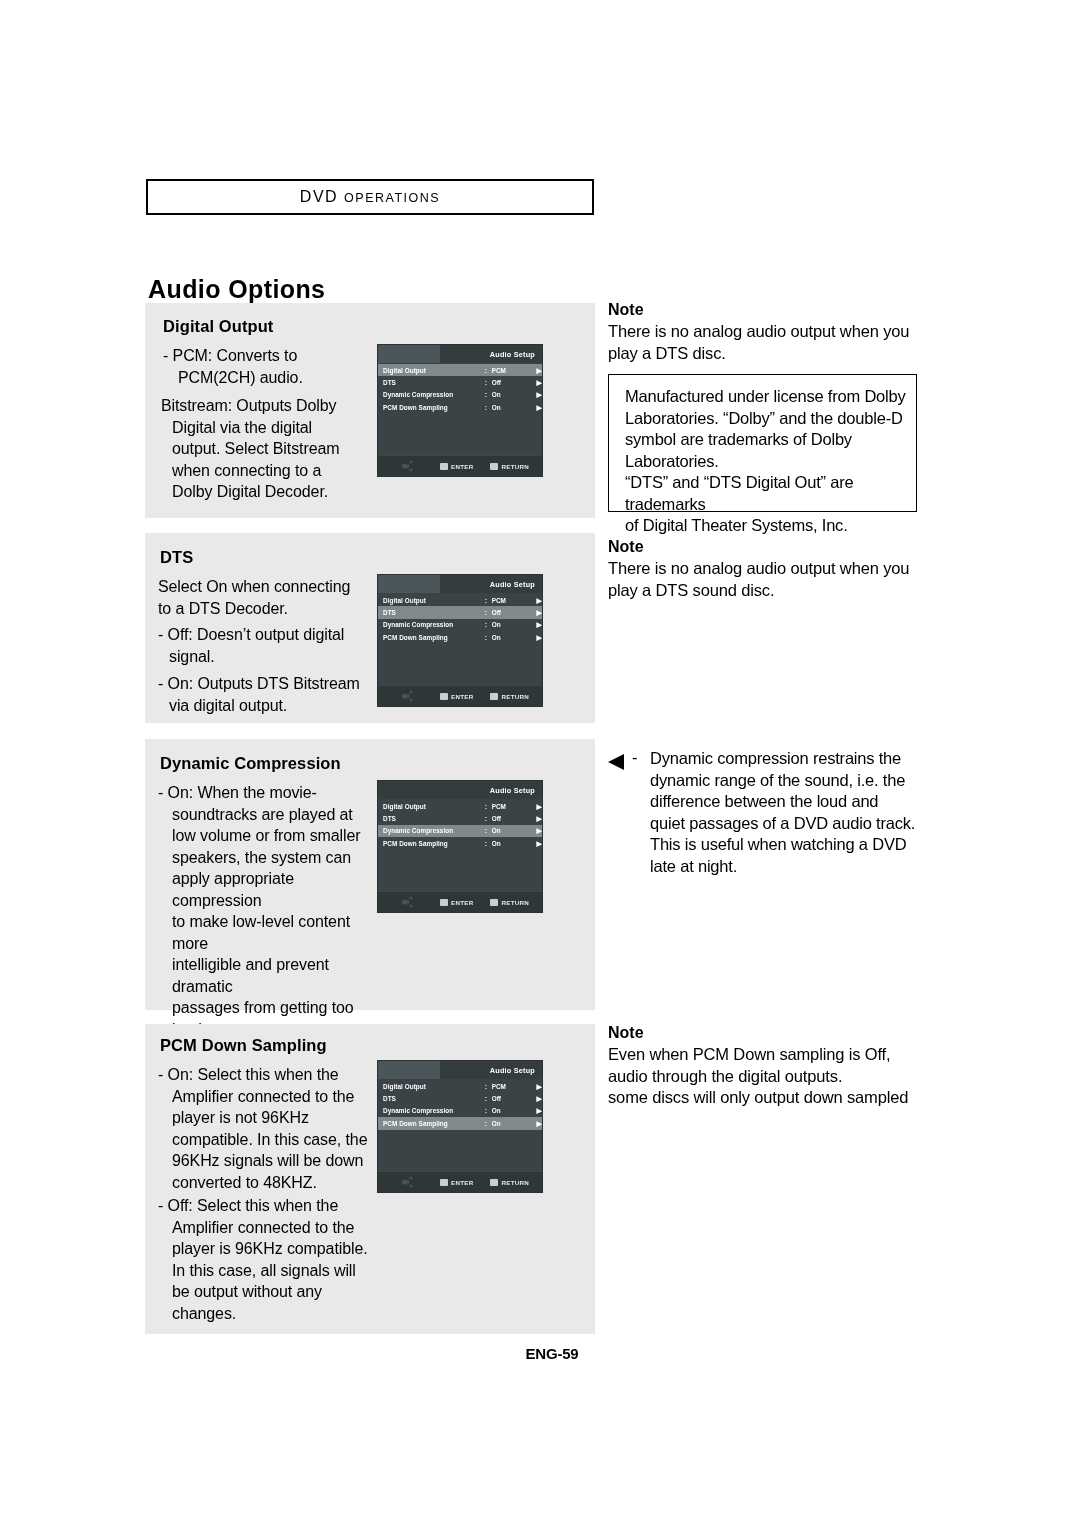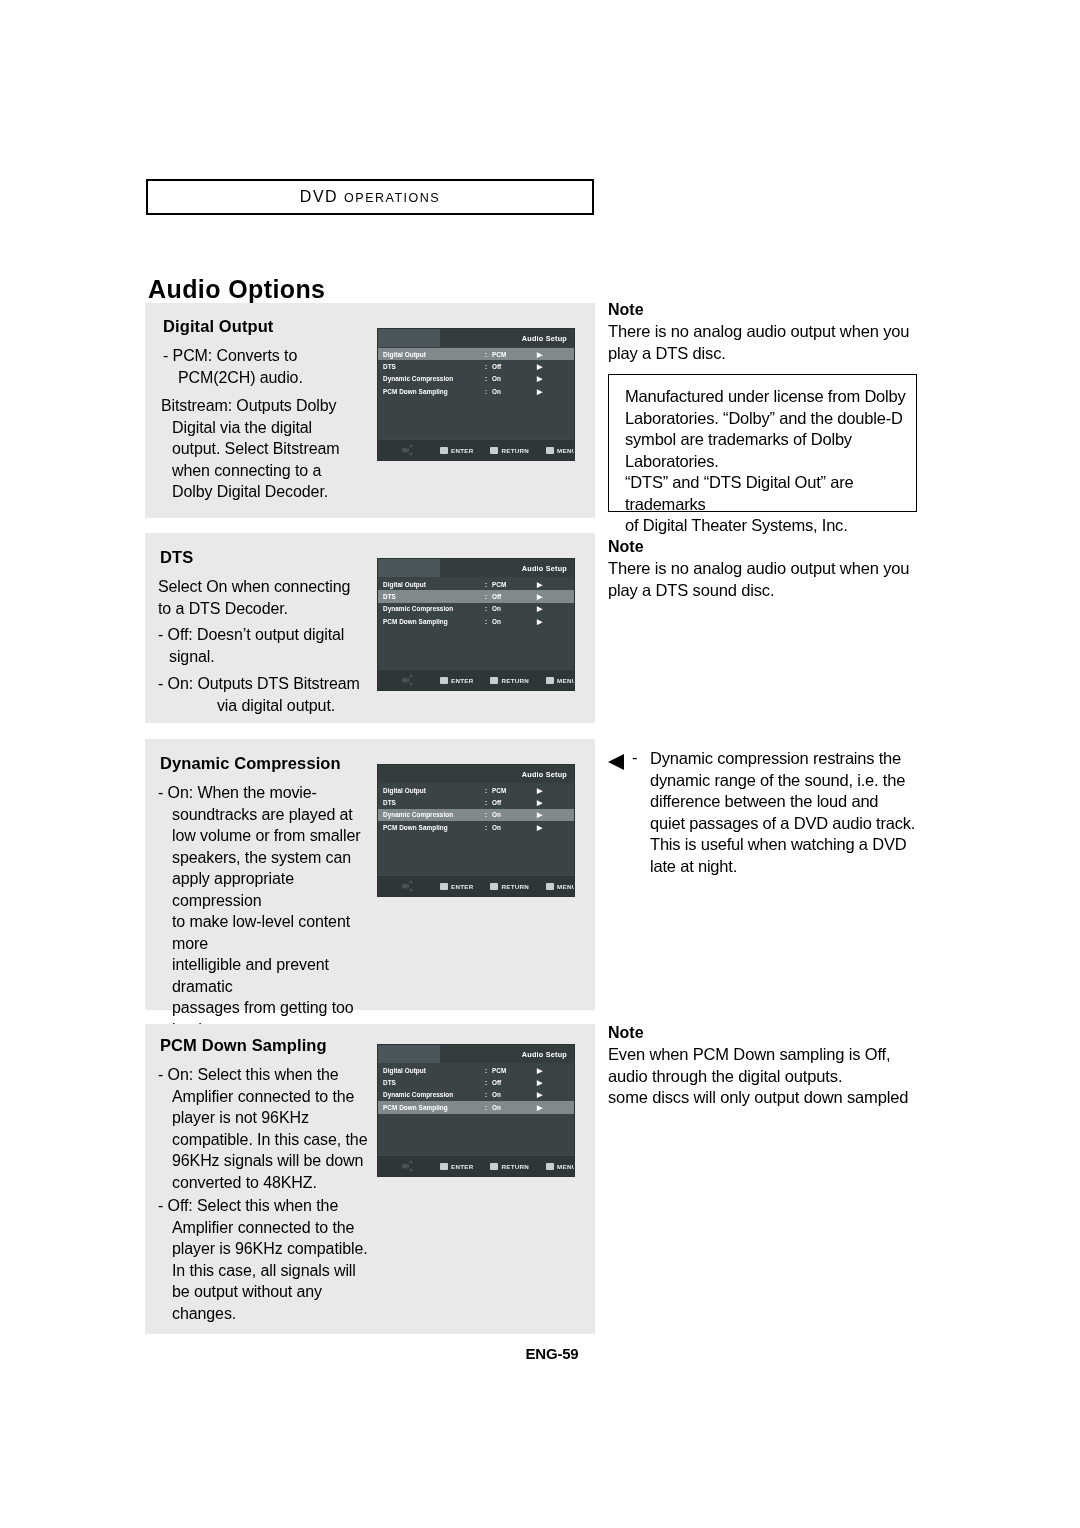--- a/index.html
+++ b/index.html
@@ -86,30 +86,31 @@
   }
   .body-txt .tx { display: block; }
   .hang2 {
     padding-left: 15px;
     text-indent: -15px;
   }
 
   
   .osd {
     position: absolute;
-    width: 198px;
+    width: 166px;
     height: 133px;
     background: #3a4446;
     border: 1px solid #2a3234;
     box-sizing: border-box;
     font-size: 6.4px;
     font-weight: bold;
     color: #ffffff;
     overflow: hidden;
     font-family: "Liberation Sans", sans-serif;
+    margin-top: 16px;
   }
   .osd-topbar {
     position: absolute;
     left: 0; top: 0;
     width: 100%;
     height: 18px;
     background: #343c3e;
     display: flex;
     align-items: center;
   }
@@ -407,21 +408,21 @@
     <span class="tx">to a DTS Decoder.</span>
   </div>
 
   <div class="body-txt" style="left:158px; top:624px; width:220px;">
     <span class="tx">- Off: Doesn’t output digital</span>
     <span class="tx" style="padding-left:11px;">signal.</span>
   </div>
 
   <div class="body-txt" style="left:158px; top:673px; width:225px;">
     <span class="tx">- On: Outputs DTS Bitstream</span>
-    <span class="tx" style="padding-left:11px;text-align:center;">via digital output.</span>
+    <span class="tx" style="padding-left:11px;">via digital output.</span>
   </div>
 
   <div class="osd" id="osd-2">
     <div class="osd-topbar">
       <div class="osd-tab"></div>
       <div class="osd-setup-label">Audio Setup</div>
     </div>
     <div class="osd-rows">
       <div class="osd-row">
         <span class="r-label">Digital Output</span>

